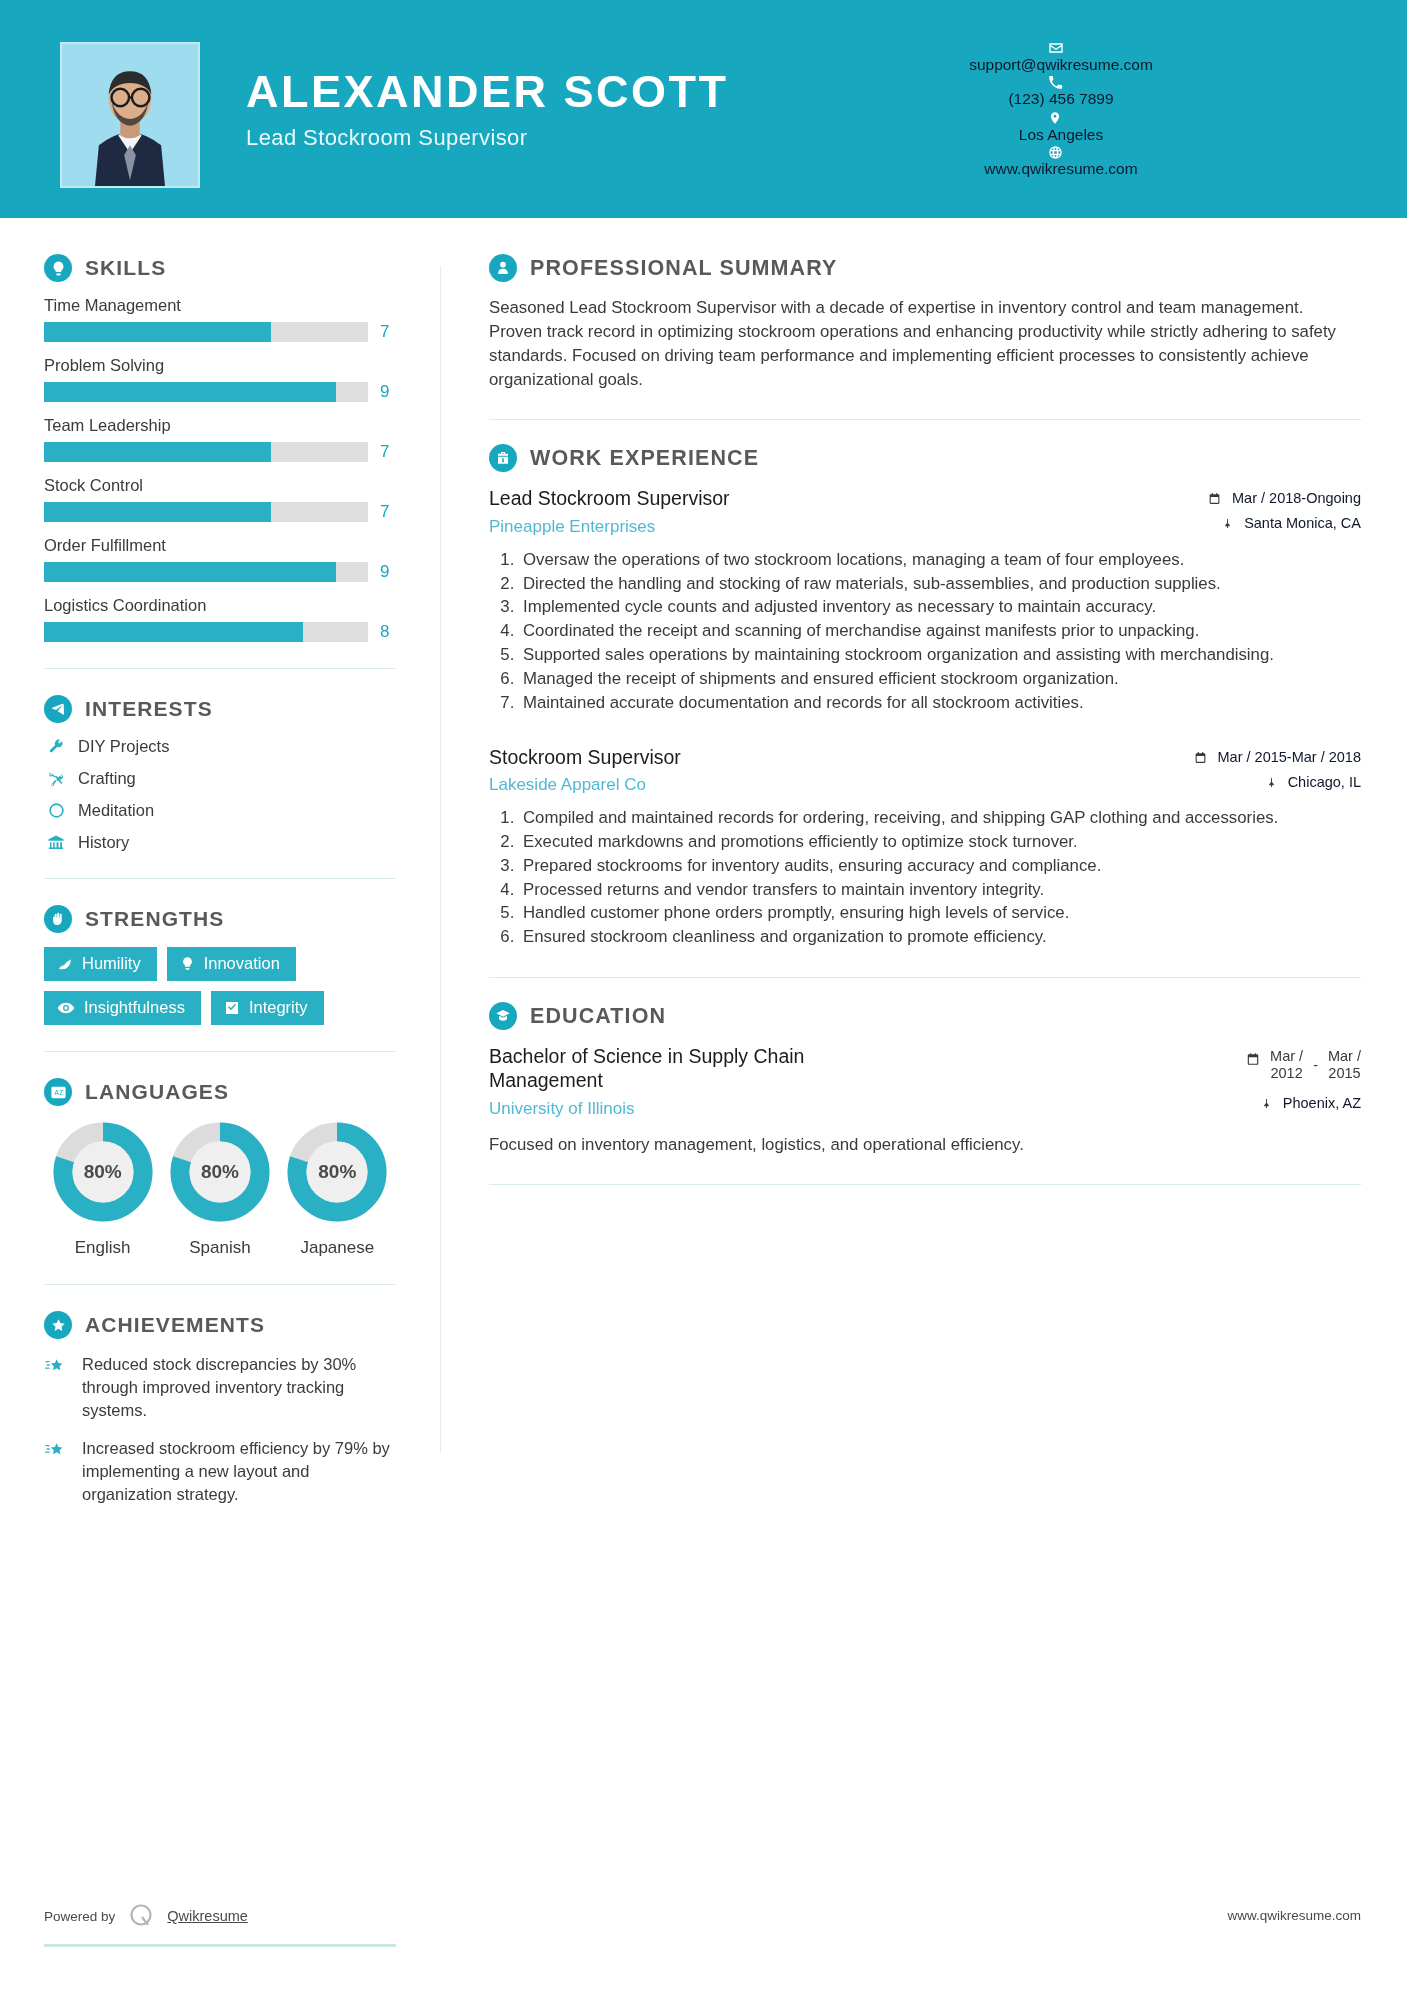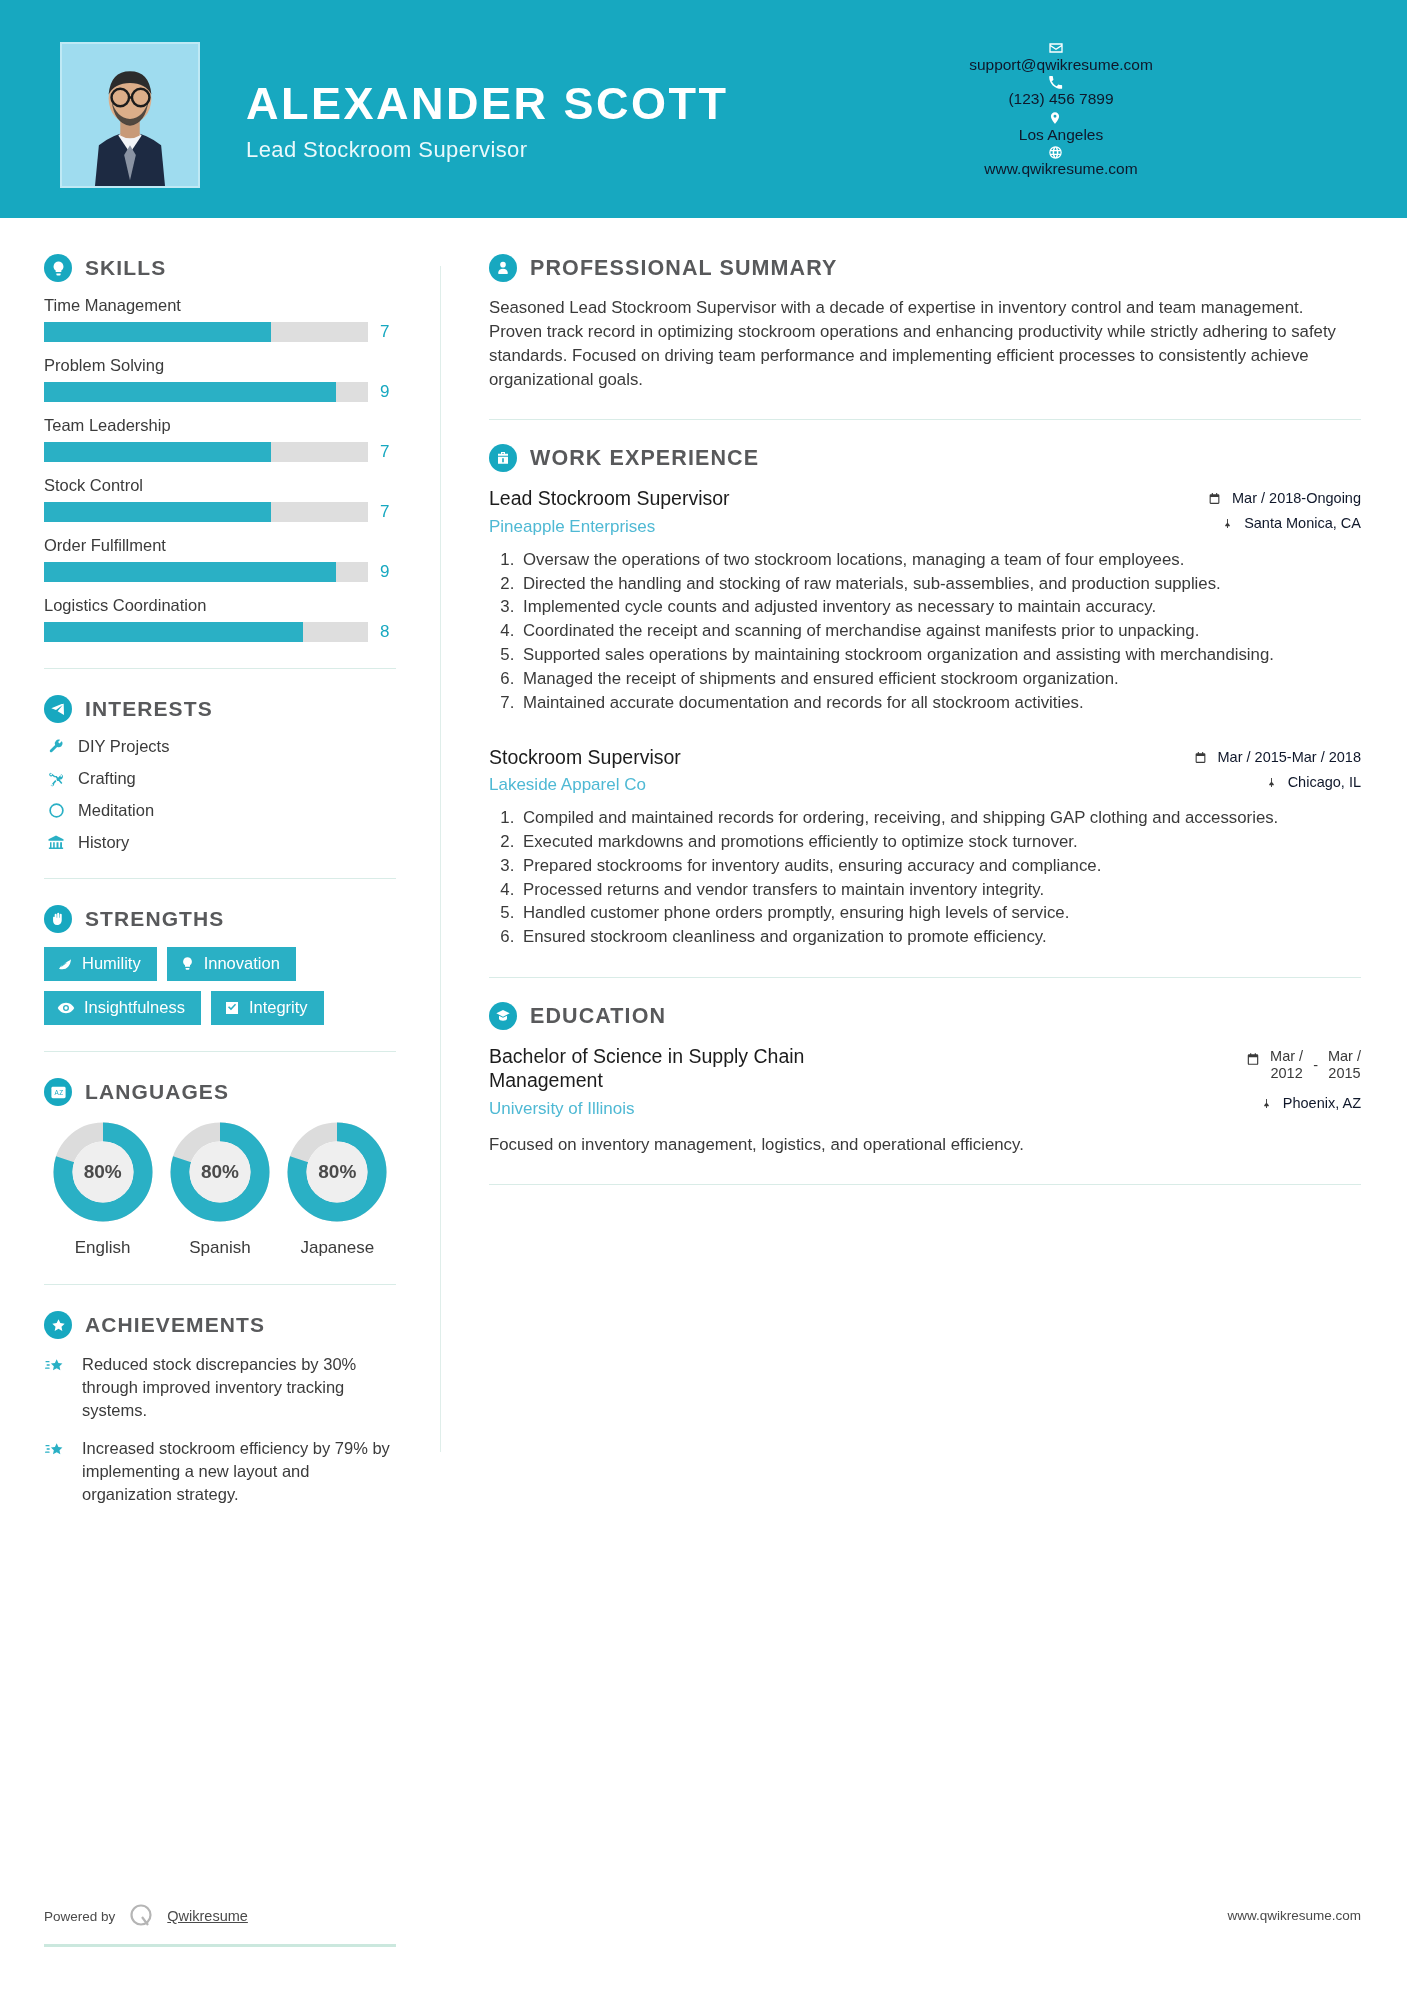--- a/index.html
+++ b/index.html
@@ -22,21 +22,21 @@
   }
   .photo-frame {
     position: absolute;
     left: 60px; top: 42px;
     width: 140px; height: 146px;
     background: #9fdcef;
     border: 2px solid #bfe9f5;
     overflow: hidden;
   }
   .photo-svg { display: block; width: 100%; height: 100%; }
-  .name-block { position: absolute; left: 246px; top: 80px; }
+  .name-block { position: absolute; left: 246px; top: 68px; }
   .full-name {
     font-size: 45px;
     font-weight: bold;
     letter-spacing: 2.5px;
     color: #ffffff;
     line-height: 1.05;
     white-space: nowrap;
   }
   .job-title {
     font-size: 22px;

